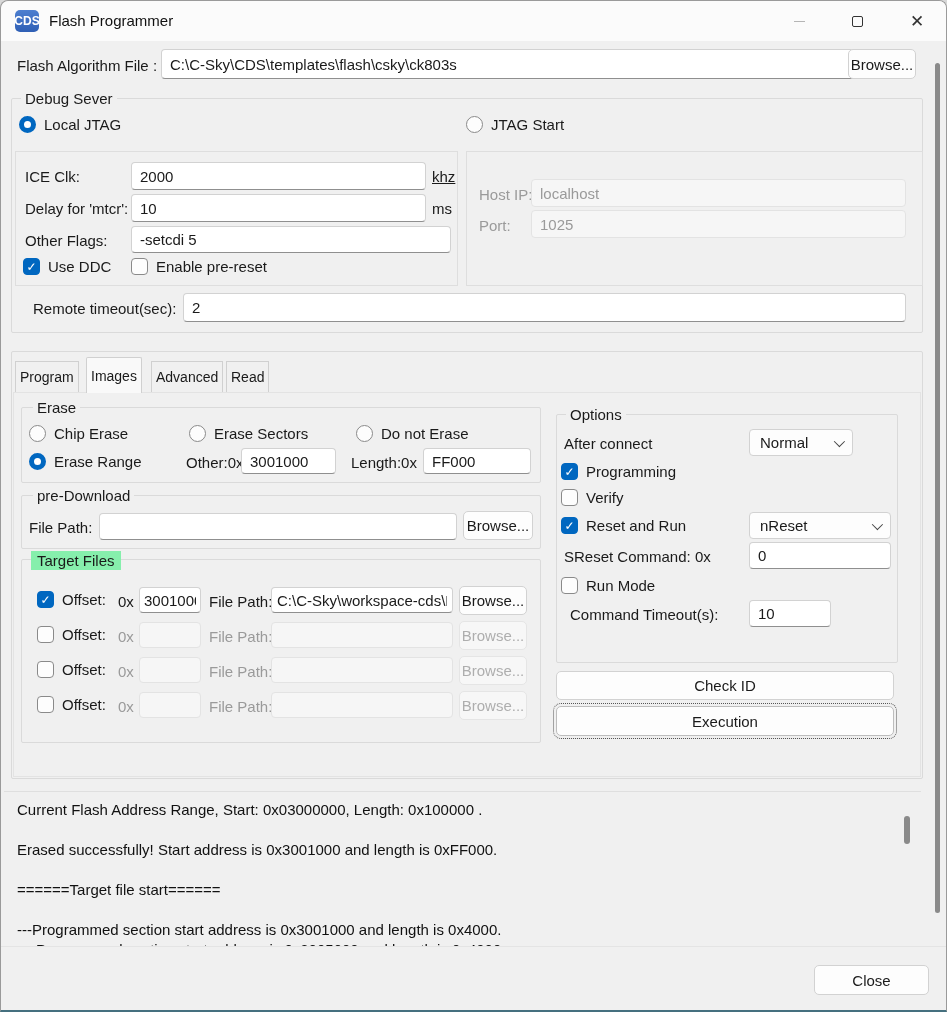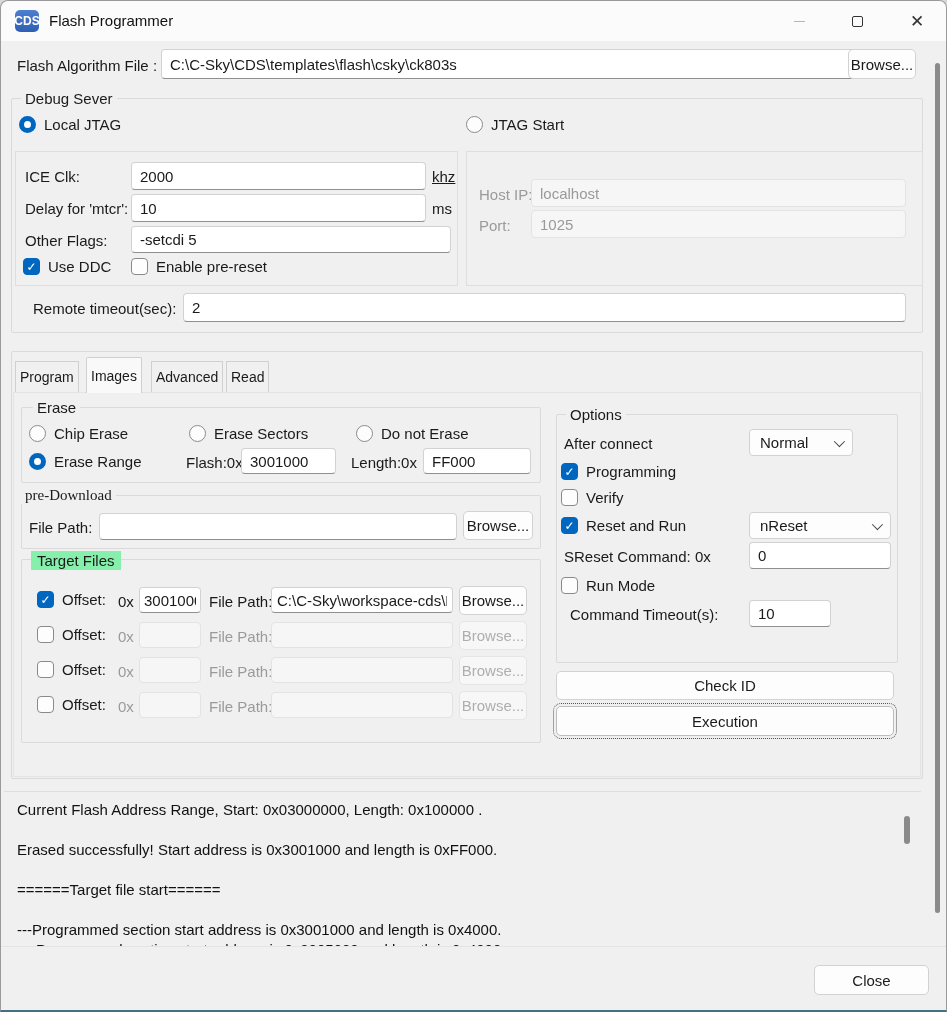--- a/index.html
+++ b/index.html
@@ -150,27 +150,27 @@
     <span>Erase Sectors</span>
   </div>
   <div class="abs cline" style="left:355px; top:424px; z-index:2;">
     <span class="rad"></span>
     <span>Do not Erase</span>
   </div>
   <div class="abs cline" style="left:28px; top:452px; z-index:2;">
     <span class="rad on"></span>
     <span>Erase Range</span>
   </div>
-  <span class="abs lb" style="left:185px; top:453px; z-index:2;">Flash:0x</span>
+  <span class="abs lb" style="left:185px; top:453px; z-index:2;">Other:0x</span>
   <input class="abs tf" style="left: 240px; top: 447px; width: 95px; height: 26px; z-index: 2;" value="3001000">
   <span class="abs lb" style="left:350px; top:453px; z-index:2;">Length:0x</span>
   <input class="abs tf" style="left: 422px; top: 447px; width: 108px; height: 26px; z-index: 2;" value="FF000">
 
   <div class="abs group" style="left:20px; top:494px; width:520px; height:54px; z-index:2;"></div>
-  <span class="legend" style="left:20px; top:486px; z-index:2;font-family:Liberation Serif, serif;">pre-Download</span>
+  <span class="legend" style="left:32px; top:486px; z-index:2;">pre-Download</span>
   <span class="abs lb" style="left:28px; top:518px; z-index:2;">File Path:</span>
   <input class="abs tf" style="left: 98px; top: 512px; width: 358px; height: 27px; z-index: 2;" value="">
   <button class="abs btn" style="left:462px; top:510px; width:70px; height:29px; z-index:2;">Browse...</button>
 
   <div class="abs group" style="left:20px; top:558px; width:520px; height:184px; z-index:2;"></div>
   <span class="legend" style="left:30px; top:550px; z-index:2; background:#86efac; padding:1px 6px;">Target Files</span>
 
   <div class="abs cline" style="left:36px; top:590px; z-index:2;">
     <span class="chk on">
         <span class="mark">✓</span>

